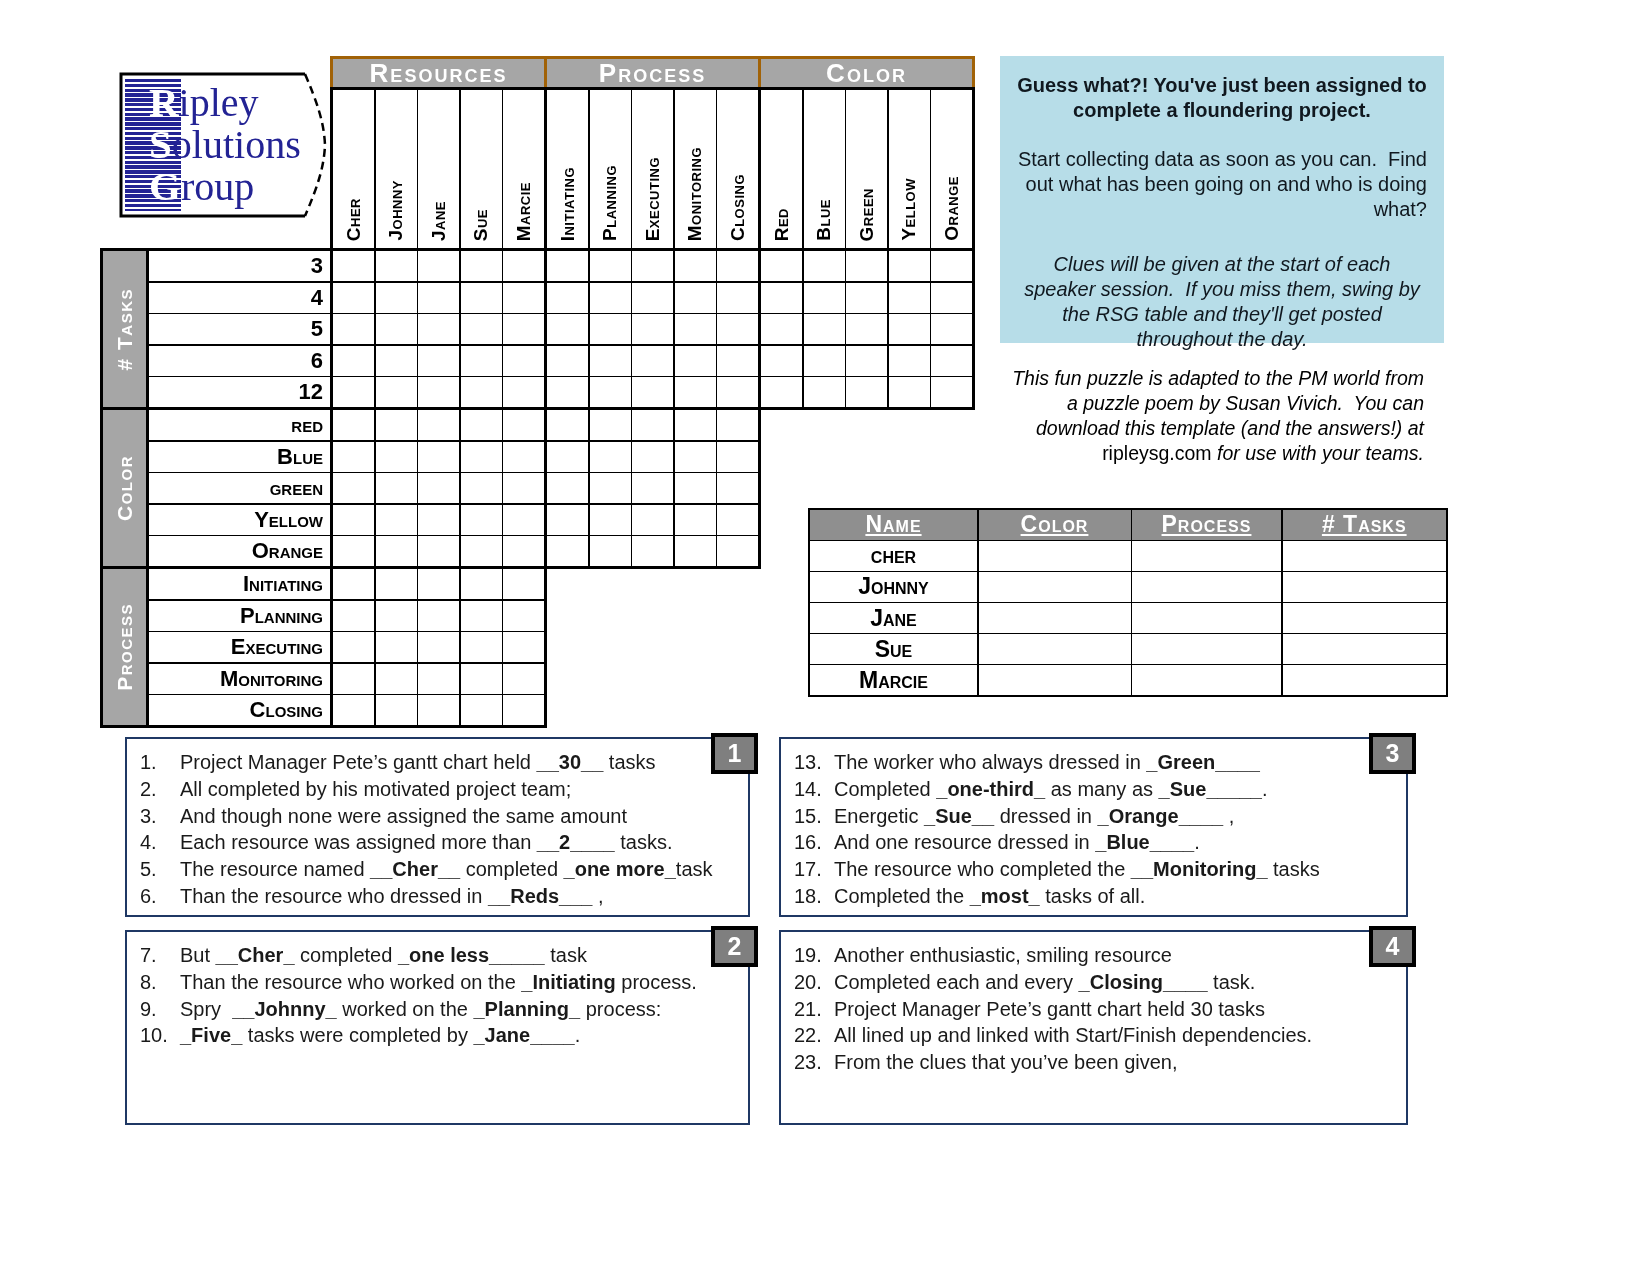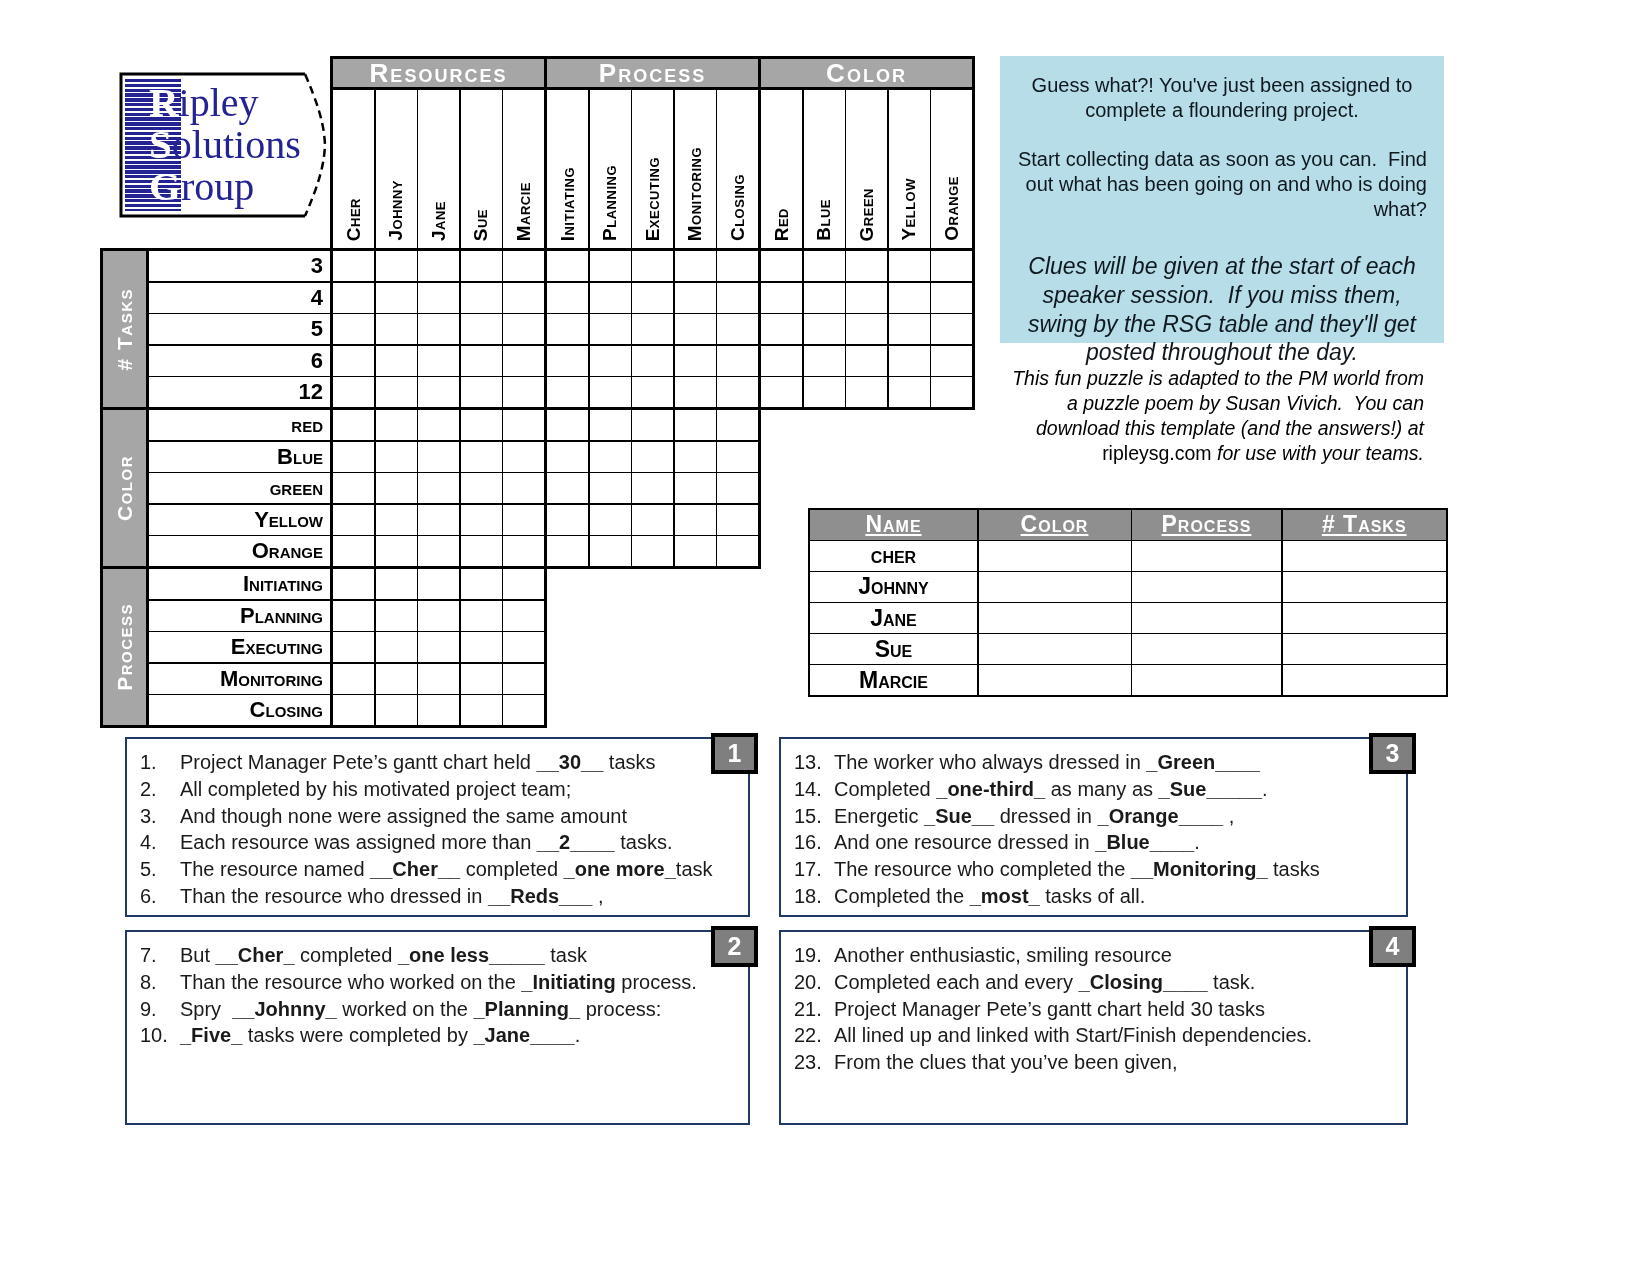--- a/index.html
+++ b/index.html
@@ -11,21 +11,21 @@
   .logo svg{position:absolute;inset:0;}
   .logo-stripes{position:absolute;left:7px;top:7px;width:56px;height:132px;
     background:repeating-linear-gradient(to bottom,var(--logo-navy,#232394) 0 3.4px,#ffffff 3.4px 4.8px);}
   .logo-line{position:absolute;left:31px;height:44px;line-height:44px;white-space:nowrap;
     font-family:"Liberation Serif","DejaVu Serif",serif;color:var(--logo-navy,#232394);}
   .logo-line .cap{font-size:41px;font-weight:bold;color:#fff;}
   .logo-line .rest{font-size:40px;}
 
   
   .grp-hdr{position:absolute;top:56px;width:217px;height:34px;box-sizing:border-box;
-    background:var(--gray,#a6a6a6);border:3px solid #000000;color:#fff;
+    background:var(--gray,#a6a6a6);border:3px solid #a16207;color:#fff;
     display:flex;align-items:center;justify-content:center;
     font-weight:bold;font-variant:small-caps;font-size:26px;letter-spacing:2px;}
   .col-strip{position:absolute;top:87px;width:217px;height:164px;box-sizing:border-box;
     border:3px solid #000;background:#000;display:grid;grid-template-columns:repeat(5,1fr);gap:1.5px;}
   .col-cell{background:#fff;display:flex;align-items:flex-end;justify-content:center;padding-bottom:7px;box-sizing:border-box;}
   .vtext{writing-mode:vertical-rl;transform:rotate(180deg);font-variant:small-caps;font-weight:bold;}
   .col-cell .vtext{font-size:19px;letter-spacing:.5px;}
   .block{position:absolute;width:217px;height:162px;box-sizing:border-box;border:3px solid #000;
     background:#000;display:grid;grid-template-columns:repeat(5,1fr);grid-template-rows:repeat(5,1fr);gap:1.5px;}
   .cell{background:#fff;}
@@ -35,23 +35,23 @@
     display:flex;align-items:center;justify-content:center;box-sizing:content-box;}
   .row-grp-bar .vtext{color:#fff;font-size:21px;letter-spacing:1.5px;}
   .row-labels{flex:1;display:grid;grid-template-rows:repeat(5,1fr);gap:1.5px;background:#000;}
   .row-label-cell{background:#fff;display:flex;align-items:center;justify-content:flex-end;
     padding-right:7px;font-weight:bold;font-variant:small-caps;font-size:22px;}
 
   
   .info-box{position:absolute;left:1000px;top:56px;width:444px;height:287px;box-sizing:border-box;
     background:var(--teal,#b7dde8);color:#10181f;text-align:center;padding:17px 17px 0;
     font-size:20px;line-height:1.25;}
-  .ib-head{font-weight:normal;margin:0 0 24px;}
+  .ib-head{font-weight:bold;margin:0 0 24px;}
   .ib-body{margin:0 0 30px;text-align:right;}
-  .ib-italic{font-style:italic;font-size:23px;margin:4px;}
+  .ib-italic{font-style:italic;font-size:20px;margin:4px;}
 
   
   .note{position:absolute;left:1006px;top:366px;width:418px;font-style:italic;
     font-size:19.5px;line-height:1.28;text-align:right;color:#000;}
   .note b{font-style:normal;font-weight:normal;}
 
   
   .ans-table{position:absolute;left:808px;top:508px;width:640px;box-sizing:border-box;
     border:2.5px solid #000;background:#000;display:grid;
     grid-template-columns:167px 152px 149px 1fr;grid-auto-rows:29.6px;gap:1.5px;}

